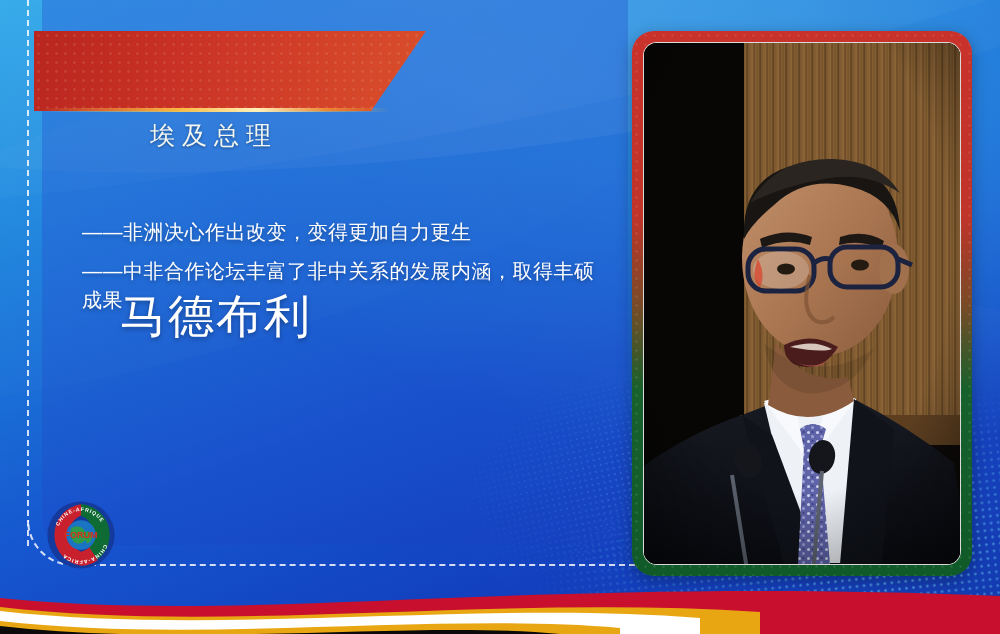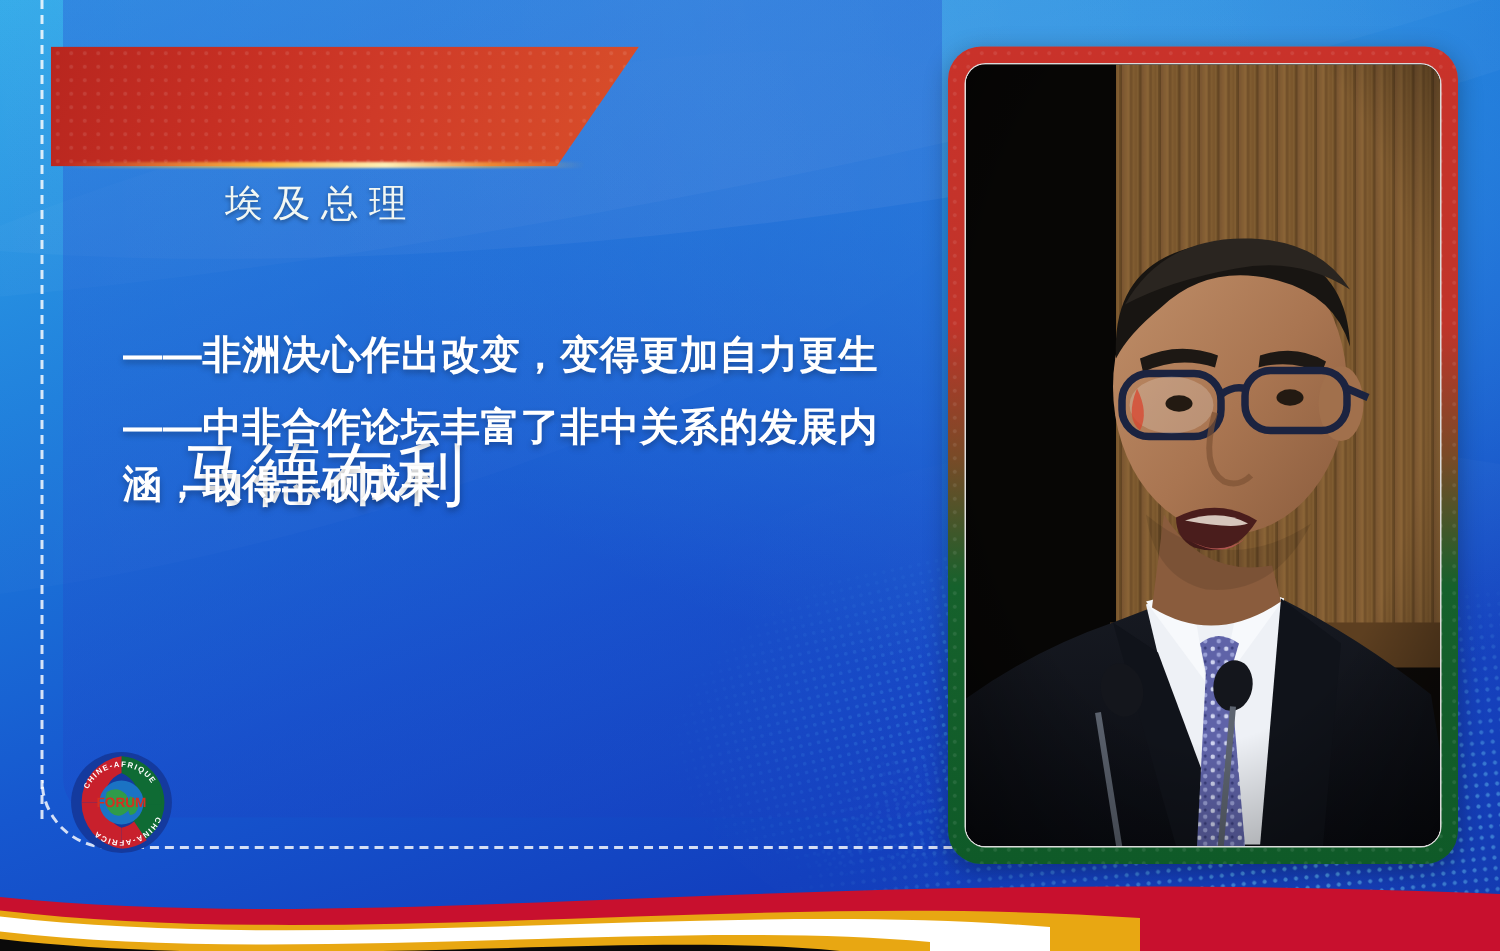--- a/index.html
+++ b/index.html
@@ -111,24 +111,23 @@
   .subtitle-text {
     position:absolute; left:150px; top:119px;
     color:#f2f7f3; font-size:25px; letter-spacing:7px;
     text-shadow:0 1px 3px rgba(0,0,0,.4);
     z-index:3;
   }
 
   
   .bullets {
     position:absolute; left:82px; top:218px; width:520px;
-    color:#ffffff; font-size:26px; line-height:1.46; letter-spacing:.5px;
+    color:#ffffff; font-size:20px; line-height:1.46; letter-spacing:.5px;
     text-shadow:0 2px 4px rgba(0,0,0,.30);
     z-index:4;
-    font-weight:bold;
   }
   .bullet { margin-bottom:10px; }
 
   
   .logo { position:absolute; left:46px; top:500px; width:70px; height:70px; z-index:6; }
 
   
   .photo-frame {
     position:absolute; left:632px; top:31px; width:340px; height:545px;
     border-radius:22px;

